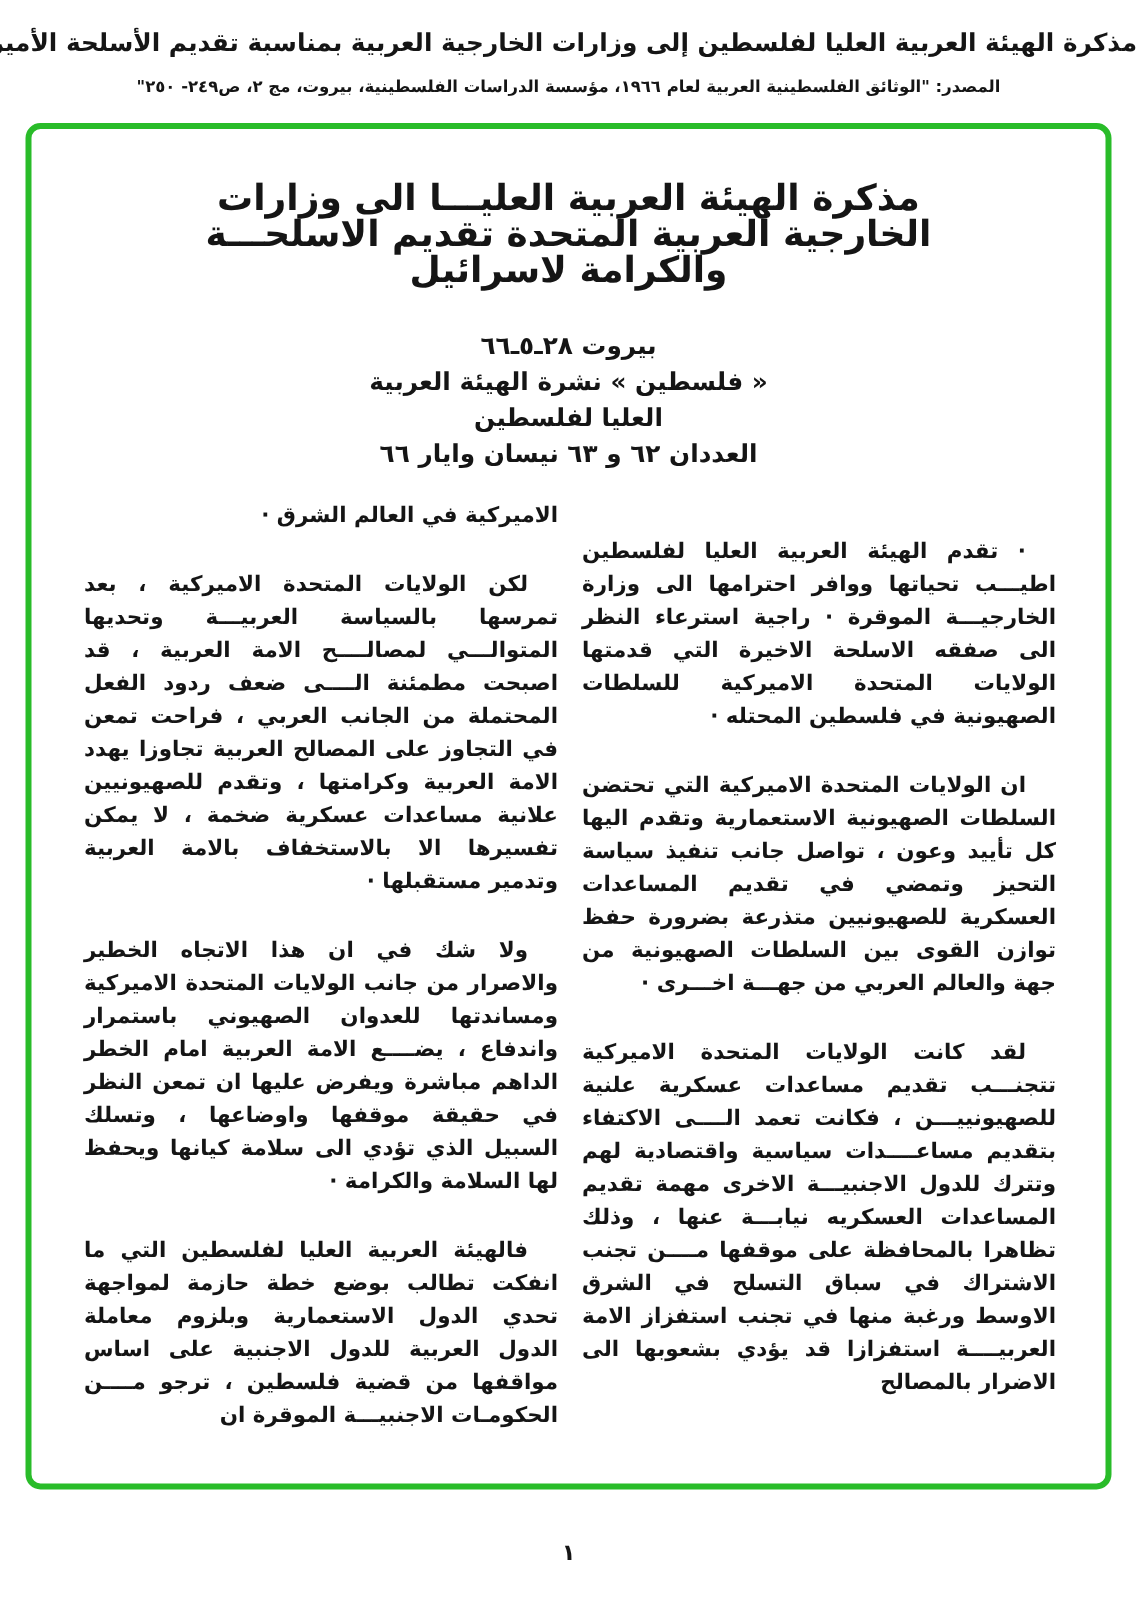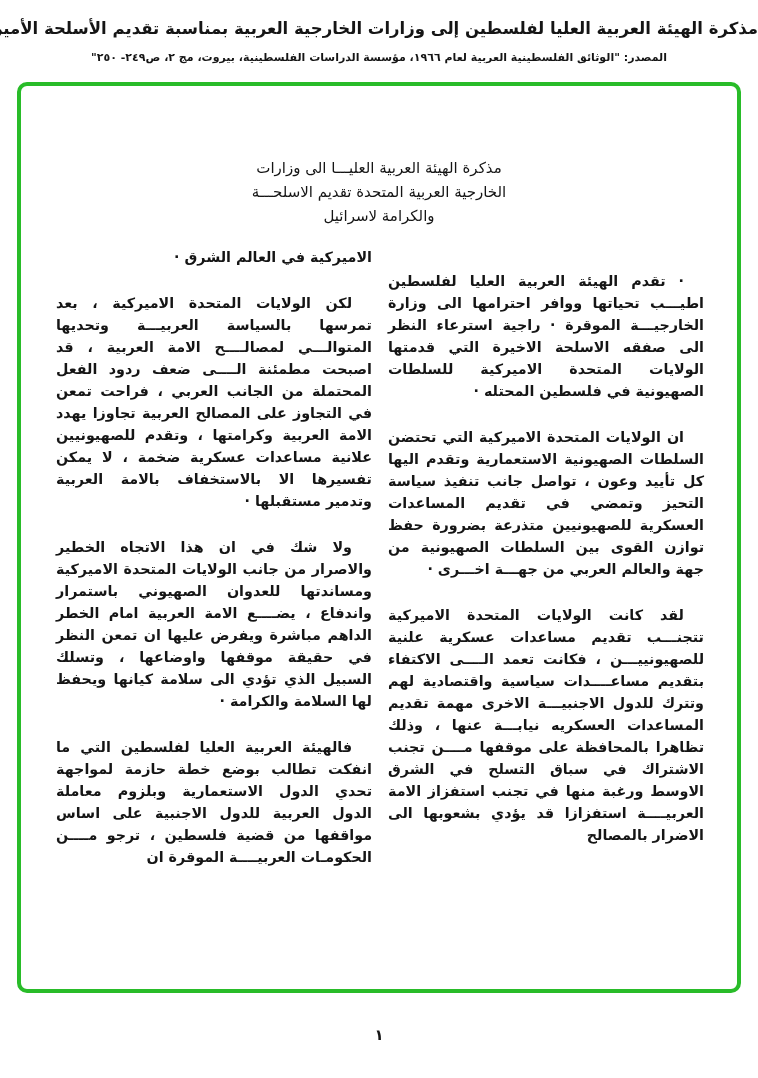--- a/index.html
+++ b/index.html
@@ -29,23 +29,23 @@
   }
   .doc-box {
     position:absolute; left:17px; top:82px;
     width:724px; height:911px;
     border:4px solid var(--green, #29bc29);
     border-radius:10px;
     background:#ffffff;
     overflow:hidden;
   }
   .doc-title {
-    margin-top:70px;
+    margin-top:34px;
     direction:rtl; text-align:center;
-    font-weight:normal; font-size:15px; line-height:24px;
+    font-weight:bold; font-size:24px; line-height:24px;
   }
   .doc-meta {
     margin-top:27px;
     direction:rtl; text-align:center;
     font-weight:bold; font-size:16.5px; line-height:24px;
   }
   .columns {
     display:flex; direction:rtl;
     gap:16px;
     padding:0 33px 0 35px;
@@ -77,34 +77,40 @@
   <div class="source-line">المصدر: "الوثائق الفلسطينية العربية لعام ١٩٦٦، مؤسسة الدراسات الفلسطينية، بيروت، مج ٢، ص٢٤٩- ٢٥٠"</div>
 
   <div class="doc-box">
 
     <div class="doc-title">
       <div>مذكرة الهيئة العربية العليـــا الى وزارات</div>
       <div>الخارجية العربية المتحدة تقديم الاسلحـــة</div>
       <div>والكرامة لاسرائيل</div>
     </div>
 
+    <div class="doc-meta">
+      <div>بيروت ٢٨ـ٥ـ٦٦</div>
+      <div>« فلسطين » نشرة الهيئة العربية</div>
+      <div>العليا لفلسطين</div>
+      <div>العددان ٦٢ و ٦٣ نيسان وايار ٦٦</div>
+    </div>
 
     <div class="columns">
 
       <div class="col">
         <p class="indent">· تقدم الهيئة العربية العليا لفلسطين اطيـــب تحياتها ووافر احترامها الى وزارة الخارجيـــة الموقرة · راجية استرعاء النظر الى صفقه الاسلحة الاخيرة التي قدمتها الولايات المتحدة الاميركية للسلطات الصهيونية في فلسطين المحتله ·</p>
         <p class="indent">ان الولايات المتحدة الاميركية التي تحتضن السلطات الصهيونية الاستعمارية وتقدم اليها كل تأييد وعون ، تواصل جانب تنفيذ سياسة التحيز وتمضي في تقديم المساعدات العسكرية للصهيونيين متذرعة بضرورة حفظ توازن القوى بين السلطات الصهيونية من جهة والعالم العربي من جهـــة اخـــرى ·</p>
         <p class="indent">لقد كانت الولايات المتحدة الاميركية تتجنـــب تقديم مساعدات عسكرية علنية للصهيونييـــن ، فكانت تعمد الــــى الاكتفاء بتقديم مساعــــدات سياسية واقتصادية لهم وتترك للدول الاجنبيـــة الاخرى مهمة تقديم المساعدات العسكريه نيابـــة عنها ، وذلك تظاهرا بالمحافظة على موقفها مــــن تجنب الاشتراك في سباق التسلح في الشرق الاوسط ورغبة منها في تجنب استفزاز الامة العربيــــة استفزازا قد يؤدي بشعوبها الى الاضرار بالمصالح</p>
       </div>
 
       <div class="col">
         <p>الاميركية في العالم الشرق ·</p>
         <p class="indent">لكن الولايات المتحدة الاميركية ، بعد تمرسها بالسياسة العربيـــة وتحديها المتوالـــي لمصالــــح الامة العربية ، قد اصبحت مطمئنة الــــى ضعف ردود الفعل المحتملة من الجانب العربي ، فراحت تمعن في التجاوز على المصالح العربية تجاوزا يهدد الامة العربية وكرامتها ، وتقدم للصهيونيين علانية مساعدات عسكرية ضخمة ، لا يمكن تفسيرها الا بالاستخفاف بالامة العربية وتدمير مستقبلها ·</p>
         <p class="indent">ولا شك في ان هذا الاتجاه الخطير والاصرار من جانب الولايات المتحدة الاميركية ومساندتها للعدوان الصهيوني باستمرار واندفاع ، يضــــع الامة العربية امام الخطر الداهم مباشرة ويفرض عليها ان تمعن النظر في حقيقة موقفها واوضاعها ، وتسلك السبيل الذي تؤدي الى سلامة كيانها ويحفظ لها السلامة والكرامة ·</p>
-        <p class="indent">فالهيئة العربية العليا لفلسطين التي ما انفكت تطالب بوضع خطة حازمة لمواجهة تحدي الدول الاستعمارية وبلزوم معاملة الدول العربية للدول الاجنبية على اساس مواقفها من قضية فلسطين ، ترجو مــــن الحكومـات العربيــــة الموقرة ان</p>
+        <p class="indent">فالهيئة العربية العليا لفلسطين التي ما انفكت تطالب بوضع خطة حازمة لمواجهة تحدي الدول الاستعمارية وبلزوم معاملة الدول العربية للدول الاجنبية على اساس مواقفها من قضية فلسطين ، ترجو مــــن الحكومـات الاجنبيـــة الموقرة ان</p>
       </div>
 
     </div>
 
   </div>
 
   <div class="page-number">١</div>
 
 </div>
 

